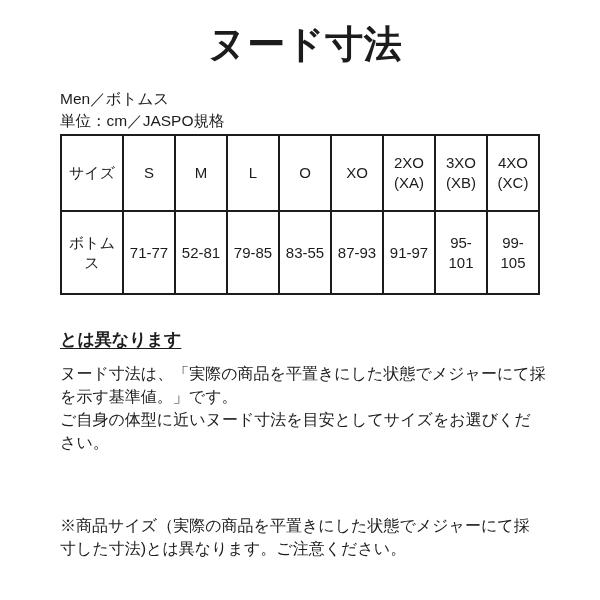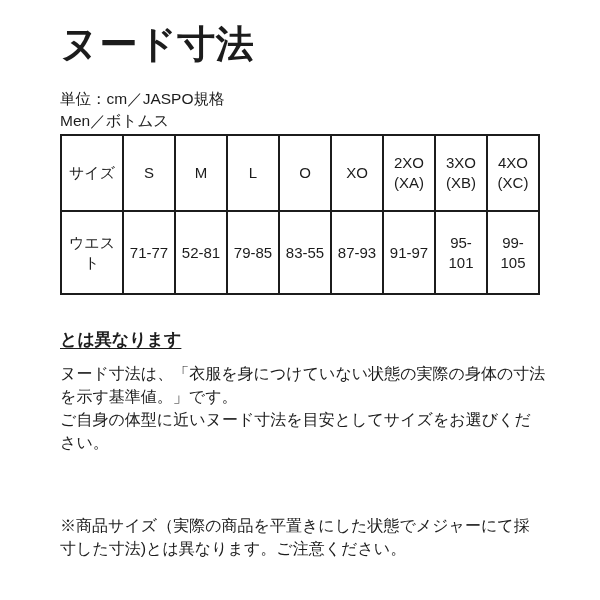--- a/index.html
+++ b/index.html
@@ -11,20 +11,21 @@
     overflow: hidden;
   }
   .page { padding: 22px 50px 0 60px; }
 
   .title {
     font-size: 38px;
     font-weight: 700;
     line-height: 44px;
     margin: 0 0 22px 0;
     letter-spacing: 0.5px;
+    text-align: center;
   }
 
   .subtitle-block { margin: 0 0 2px 0; }
   .subtitle-line {
     font-size: 15.5px;
     line-height: 22px;
     font-weight: 400;
   }
 
   table.size-table {
@@ -72,22 +73,22 @@
   }
 </style>
 </head>
 <body>
 
 <div class="page">
 
   <h1 class="title">ヌード寸法</h1>
 
   <div class="subtitle-block">
+    <div class="subtitle-line">Men／ボトムス</div>
     <div class="subtitle-line">単位：cm／JASPO規格</div>
-    <div class="subtitle-line">Men／ボトムス</div>
   </div>
 
   <table class="size-table">
     <colgroup>
       <col style="width:62px">
       <col style="width:52px">
         <col style="width:52px">
         <col style="width:52px">
         <col style="width:52px">
       <col style="width:52px">
@@ -101,36 +102,36 @@
         <td>S</td>
         <td>M</td>
         <td>L</td>
         <td>O</td>
         <td>XO</td>
         <td>2XO (XA)</td>
         <td>3XO (XB)</td>
         <td>4XO (XC)</td>
       </tr>
       <tr class="data-row">
-        <td>ウエスト</td>
+        <td>ボトムス</td>
         <td>71-77</td>
         <td>52-81</td>
         <td>79-85</td>
         <td>83-55</td>
         <td>87-93</td>
         <td>91-97</td>
         <td>95-101</td>
         <td>99-105</td>
       </tr>
     </tbody>
   </table>
 
   <div class="section-heading">とは異なります</div>
 
-  <div class="body-text">ヌード寸法は、「衣服を身につけていない状態の実際の身体の寸法
+  <div class="body-text">ヌード寸法は、「実際の商品を平置きにした状態でメジャーにて採
 を示す基準値。」です。
 ご自身の体型に近いヌード寸法を目安としてサイズをお選びくだ
 さい。</div>
 
   <div class="note-text">※商品サイズ（実際の商品を平置きにした状態でメジャーにて採
 寸した寸法)とは異なります。ご注意ください。</div>
 
 </div>
 
 </body></html>

